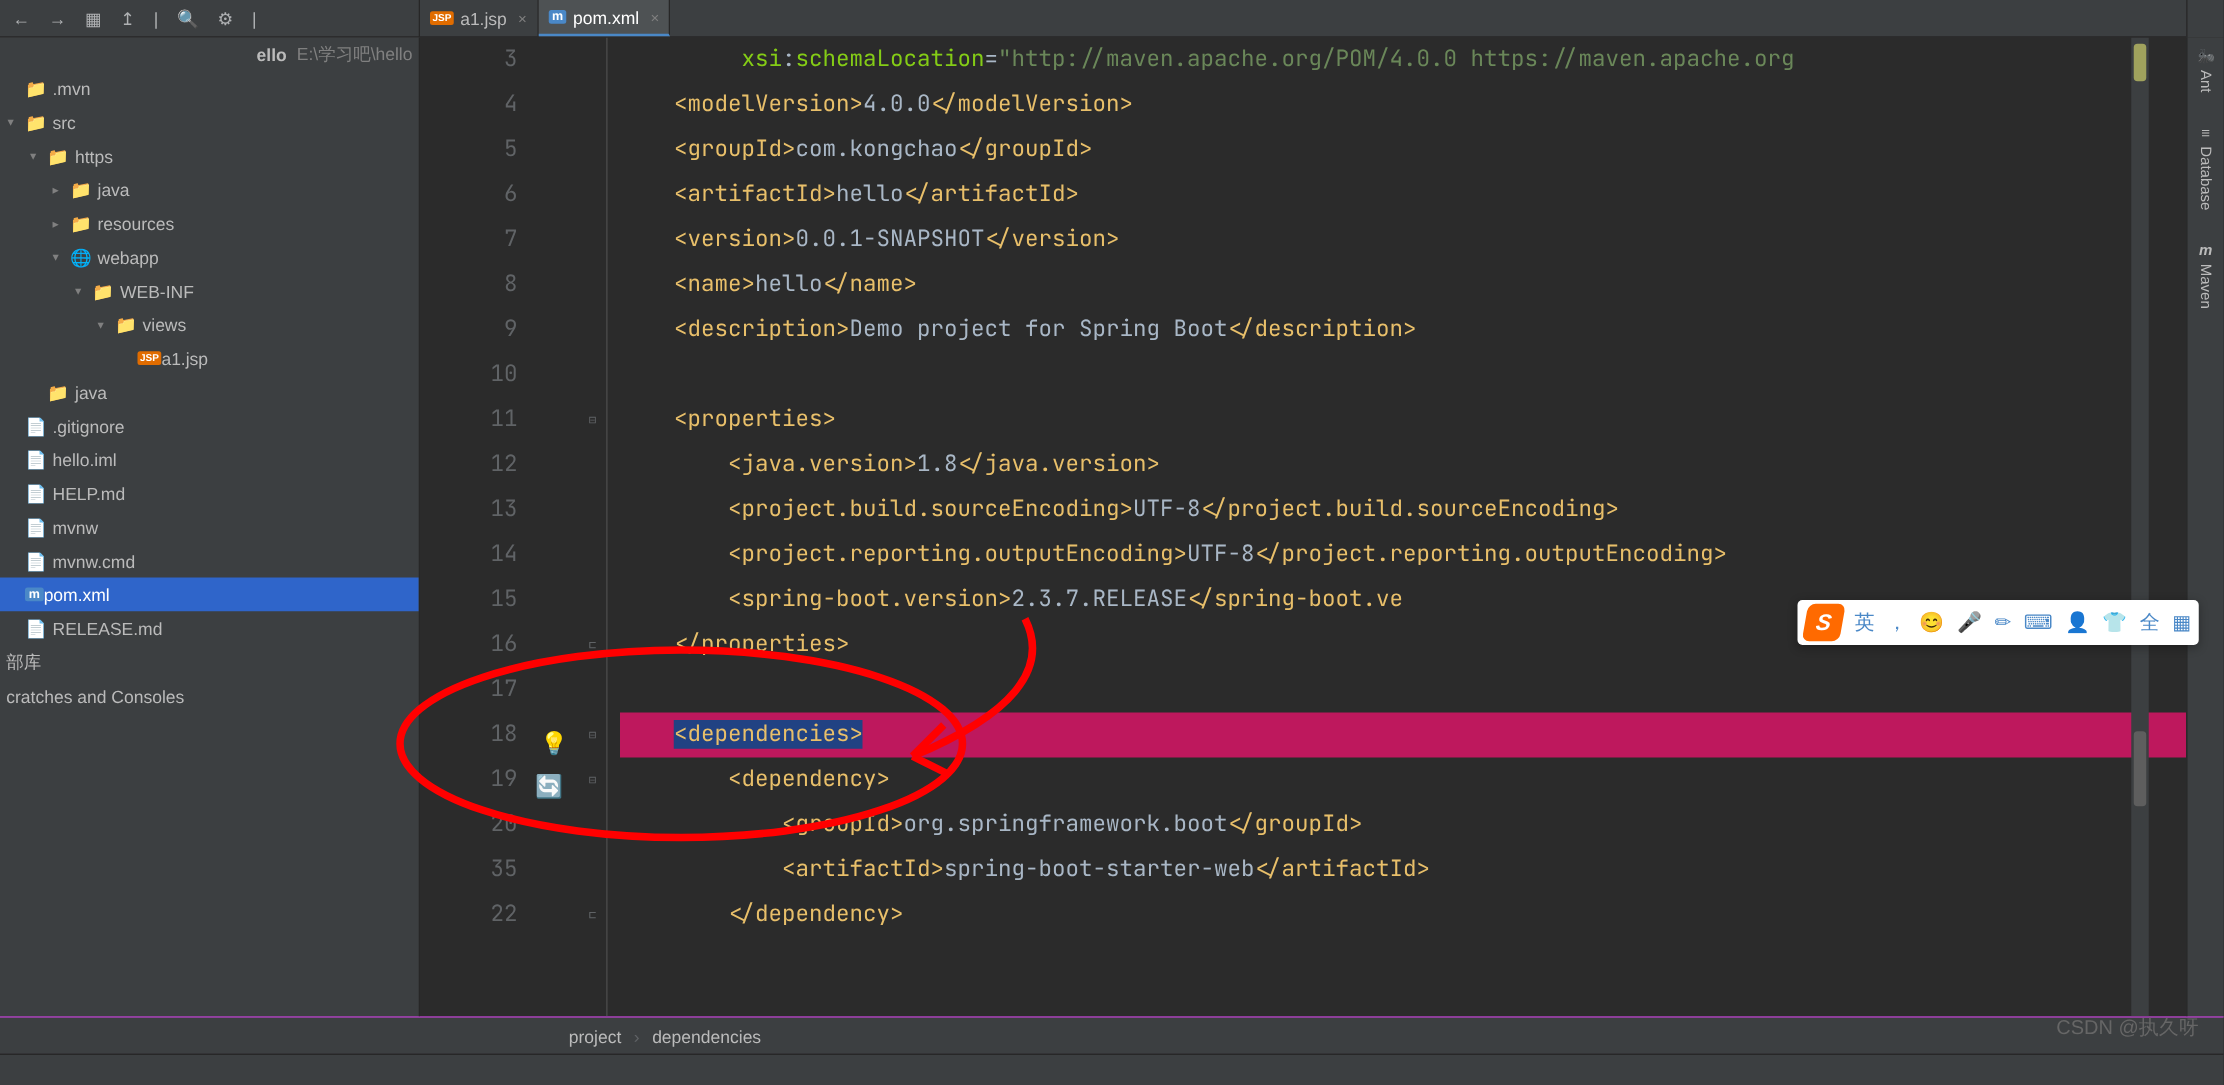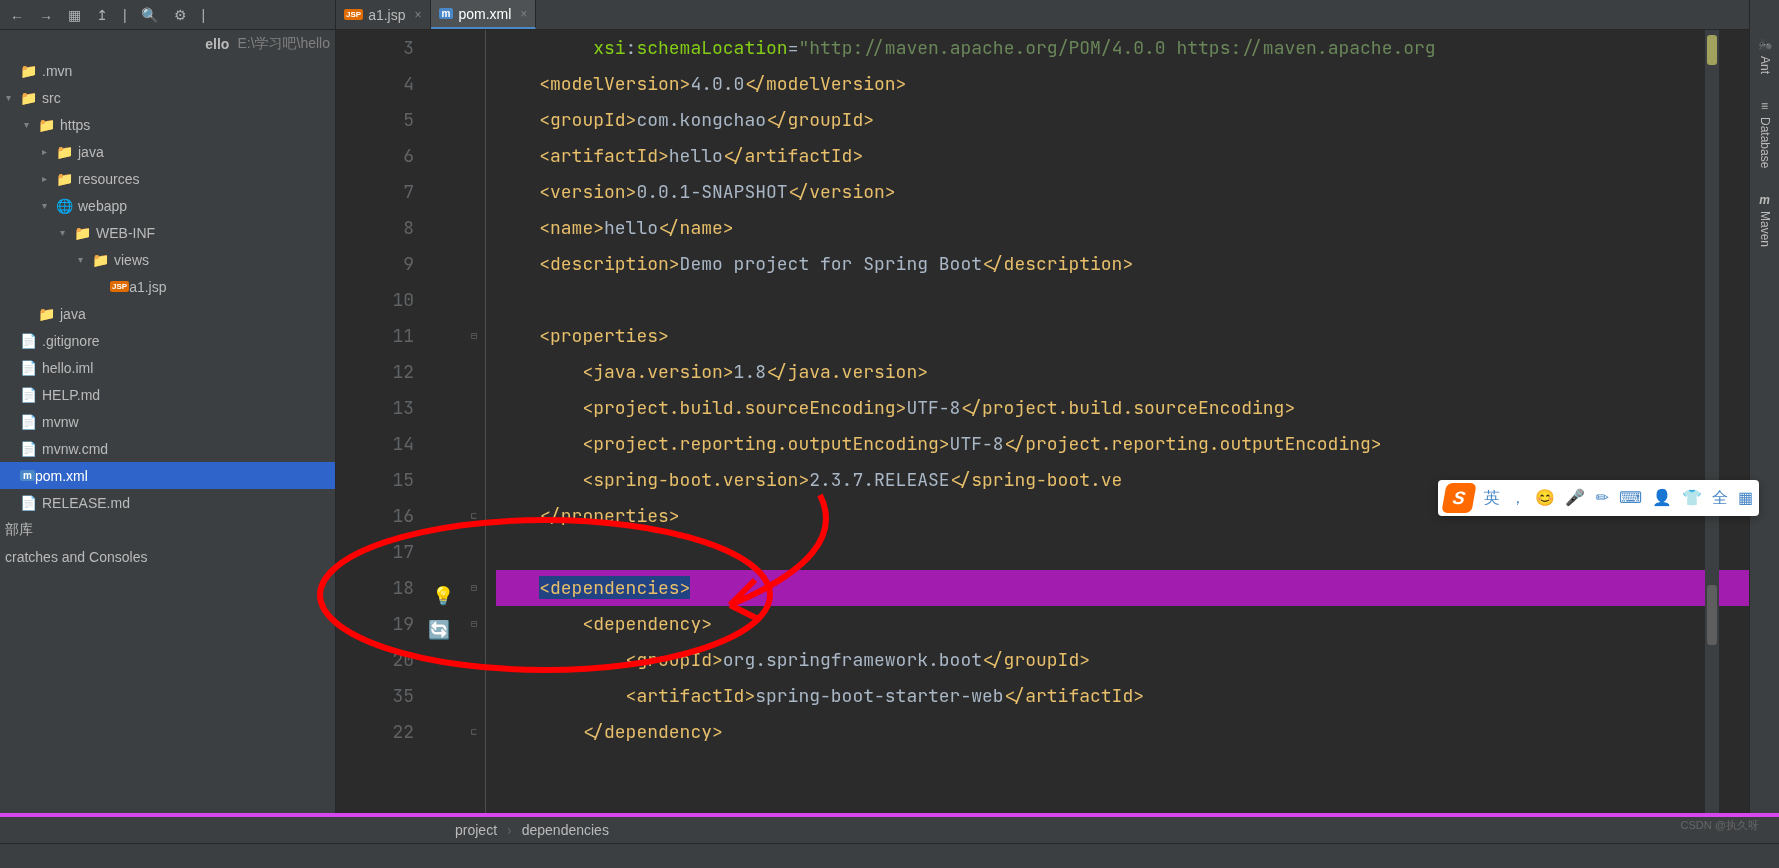--- a/index.html
+++ b/index.html
@@ -102,21 +102,21 @@
     font-size: 10px;
     display:flex;align-items:center;justify-content:center;
   }
   .code {
     flex: 1;
     padding-left: 10px;
     white-space: pre;
     overflow: hidden;
   }
   .cl { height: 36px; }
-  .cl.current { background: #a21caf; }
+  .cl.current { background: #be185d; }
   .t-tag { color: #e8bf6a; }
   .t-attr { color: #84cc16; }
   .t-str { color: #6a8759; }
   .t-text { color: #a9b7c6; }
   .t-hl { background: #214283; }
   
   .bulb { position:absolute; color:#ffc66d; left:6px; }
   .reload { position:absolute; color:#3e86a0; left:2px; }
   
   .right-gutter {
@@ -137,21 +137,21 @@
     cursor: pointer;
     display: flex;
     align-items: center;
     gap: 4px;
   }
   .rt-icon { writing-mode: horizontal-tb; font-style: italic; font-weight: bold; width:16px; text-align:center;}
   
   .breadcrumbs {
     height: 30px;
     background: #3c3f41;
-    border-top: 4px solid #d946ef;
+    border-top: 1px solid #d946ef;
     display: flex;
     align-items: center;
     padding: 0 15px;
     color: #bbbbbb;
     gap: 10px;
   }
   .bc-item { cursor: pointer; }
   .bc-sep { color: #606366; }
   
   .status-bar {
@@ -163,21 +163,21 @@
     padding: 0 10px;
     color: #bbbbbb;
     font-size: 12px;
   }
   
   .watermark {
     position: absolute;
     right: 20px;
     bottom: 35px;
     color: #666;
-    font-size: 11px;
+    font-size: 16px;
   }
   
   .ime-bar {
     position: absolute;
     right: 20px;
     top: 480px;
     display: flex;
     align-items: center;
     background: #fff;
     height: 36px;

